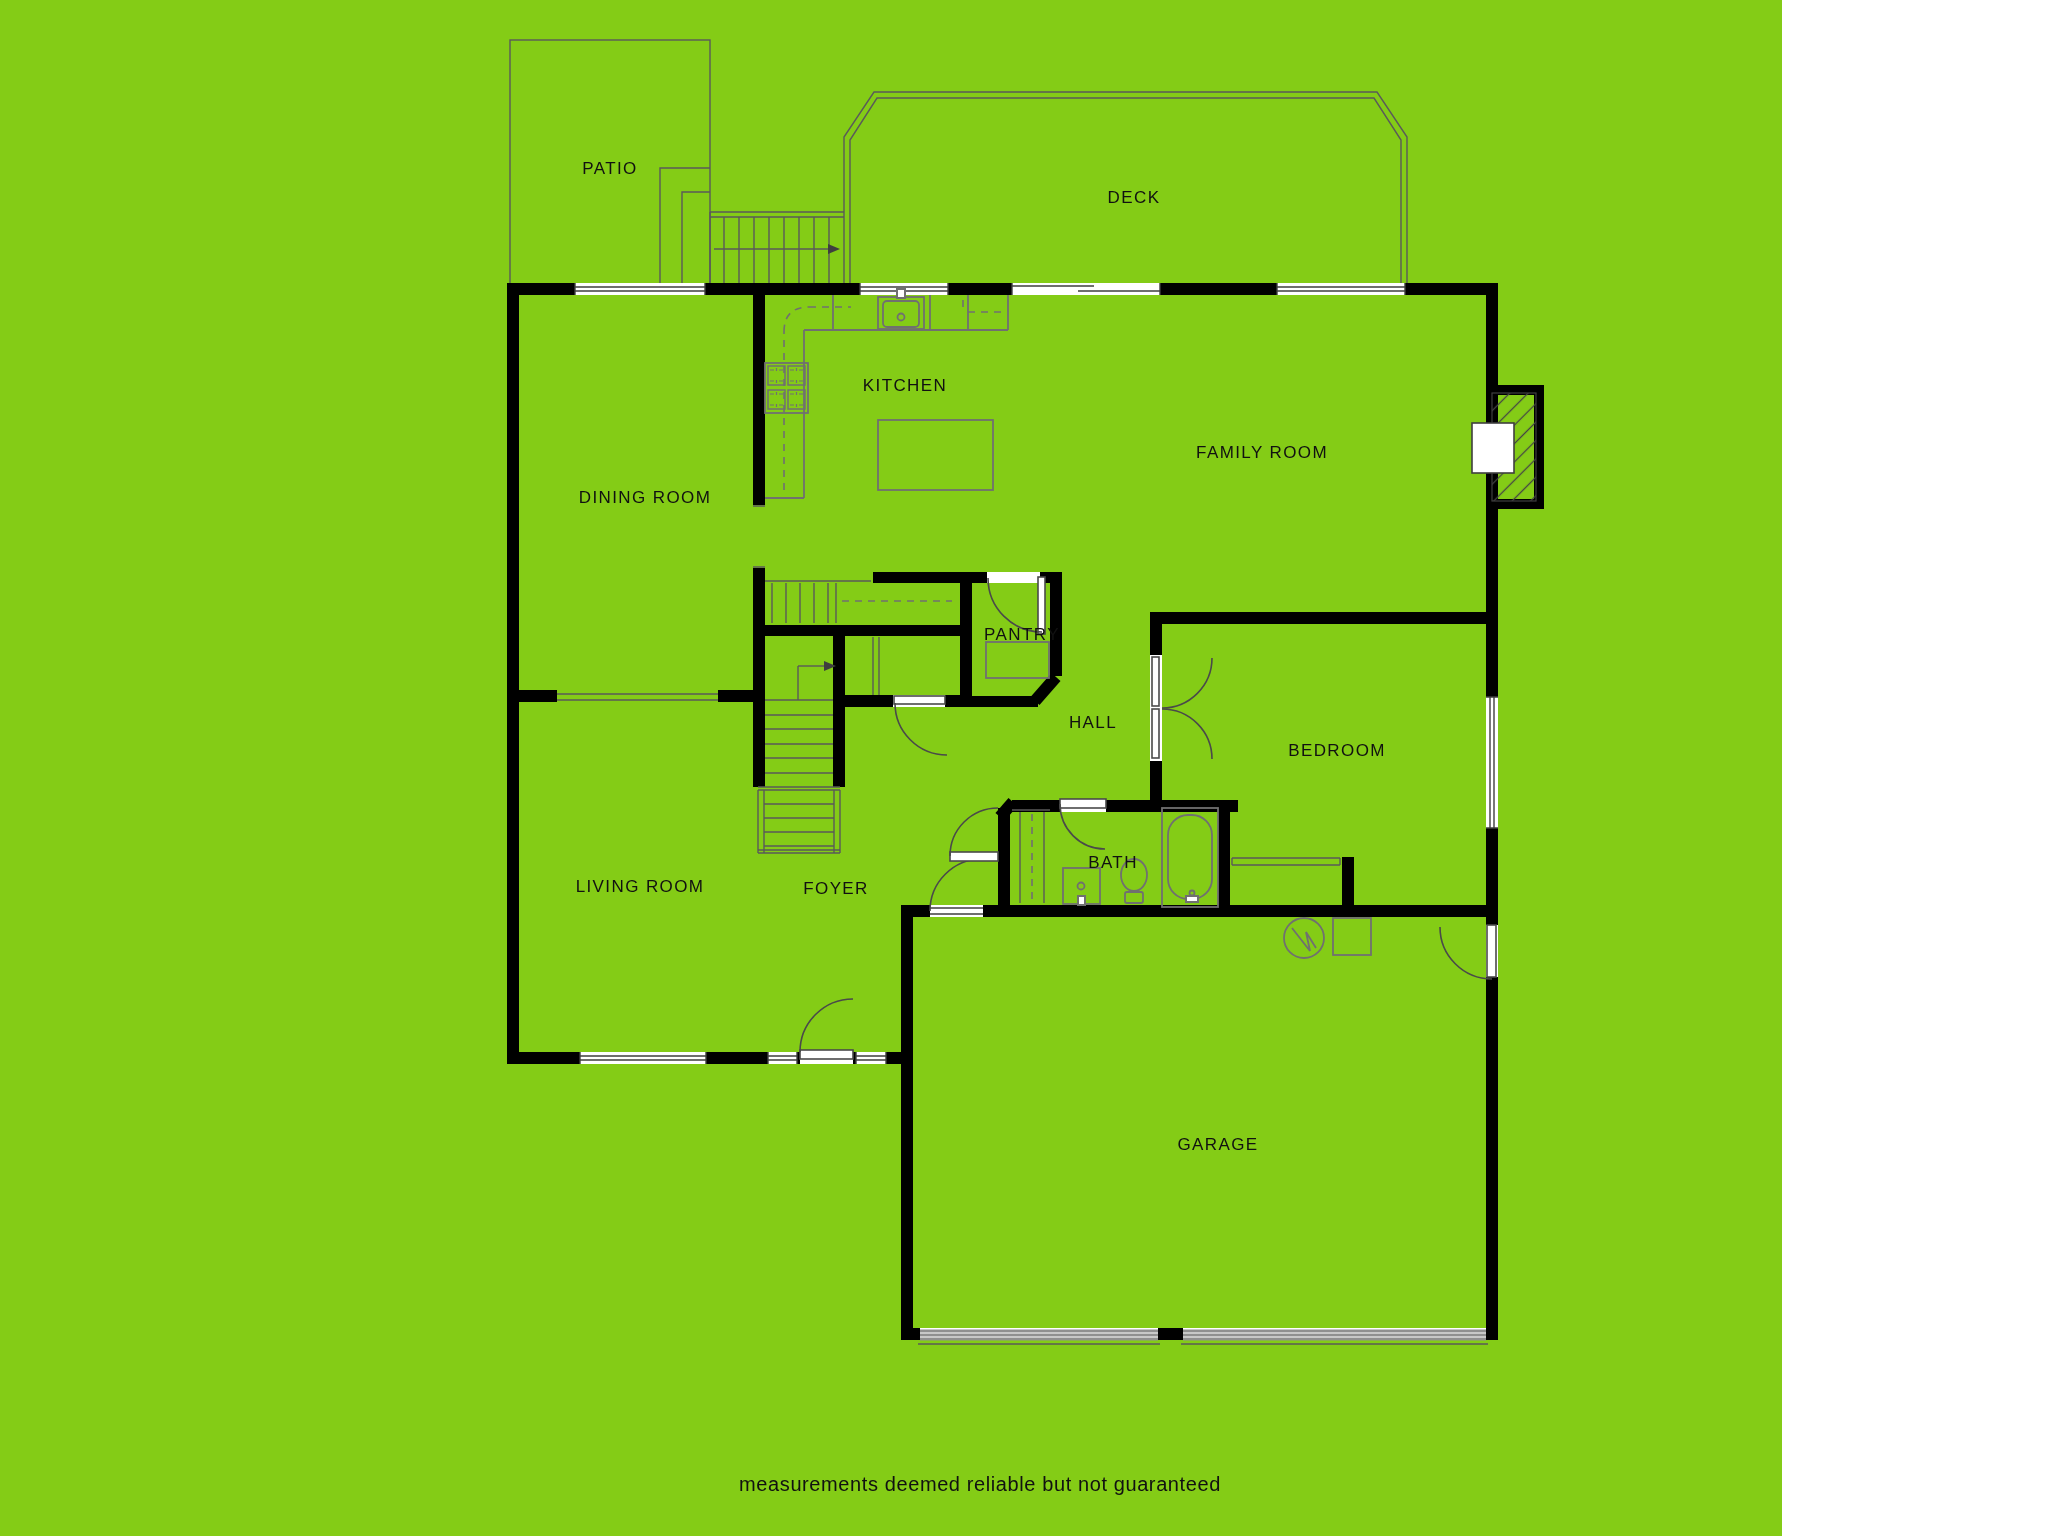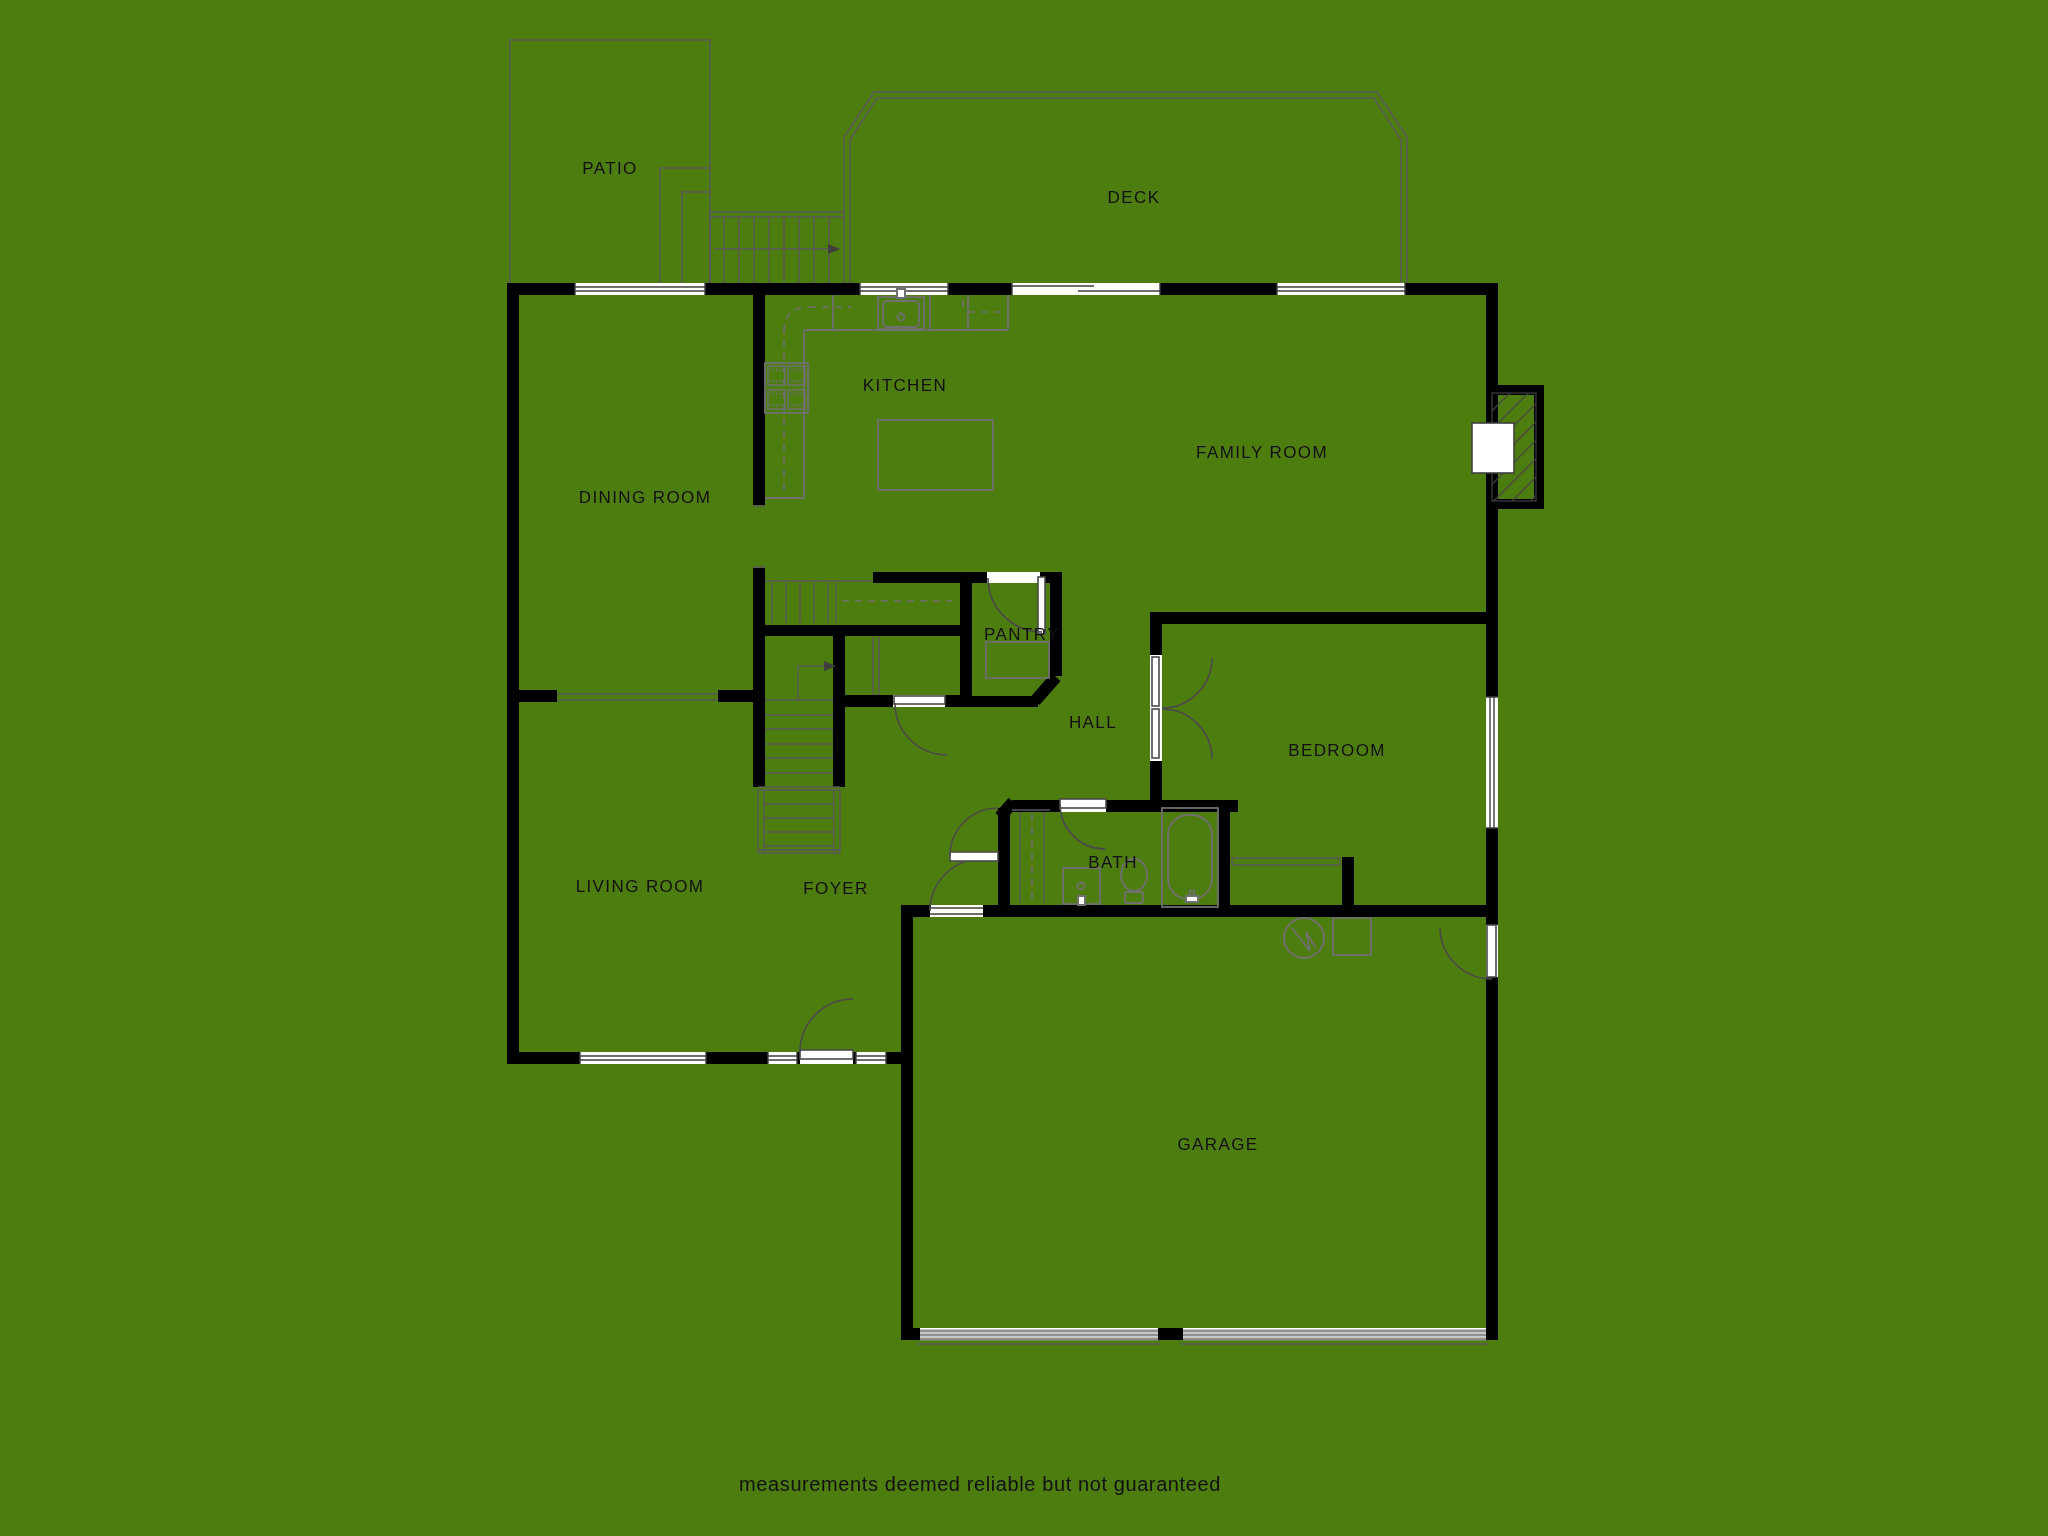--- a/index.html
+++ b/index.html
@@ -1,16 +1,16 @@
 <!DOCTYPE html>
 <html><head>
 <meta charset="utf-8">
 <style>
   html,body{margin:0;padding:0;background:#ffffff;}
-  .stage{width:2048px;height:1536px;position:relative;background:#4d7c0f;overflow:hidden;text-decoration:underline;}
+  .stage{width:1782px;height:1536px;position:relative;background:#84cc16;overflow:hidden;text-decoration:underline;}
   svg{display:block;}
   .w{fill:#000000;stroke:none;}
   .wl{stroke:#000000;stroke-width:12;fill:none;}
   .ln1{stroke:#5a5a5a;stroke-width:1.4;fill:none;}
   .fx{stroke:#707070;stroke-width:2;fill:#ffffff;}
   .fxn{stroke:#707070;stroke-width:1.8;fill:none;}
   .dash{stroke:#707070;stroke-width:1.6;fill:none;stroke-dasharray:7 6;}
   .door{stroke:#4a4a4a;stroke-width:1.6;fill:none;}
   .leaf{stroke:#4a4a4a;stroke-width:1.6;fill:#ffffff;}
   .win{stroke:#3f3f3f;stroke-width:1.4;fill:none;}

